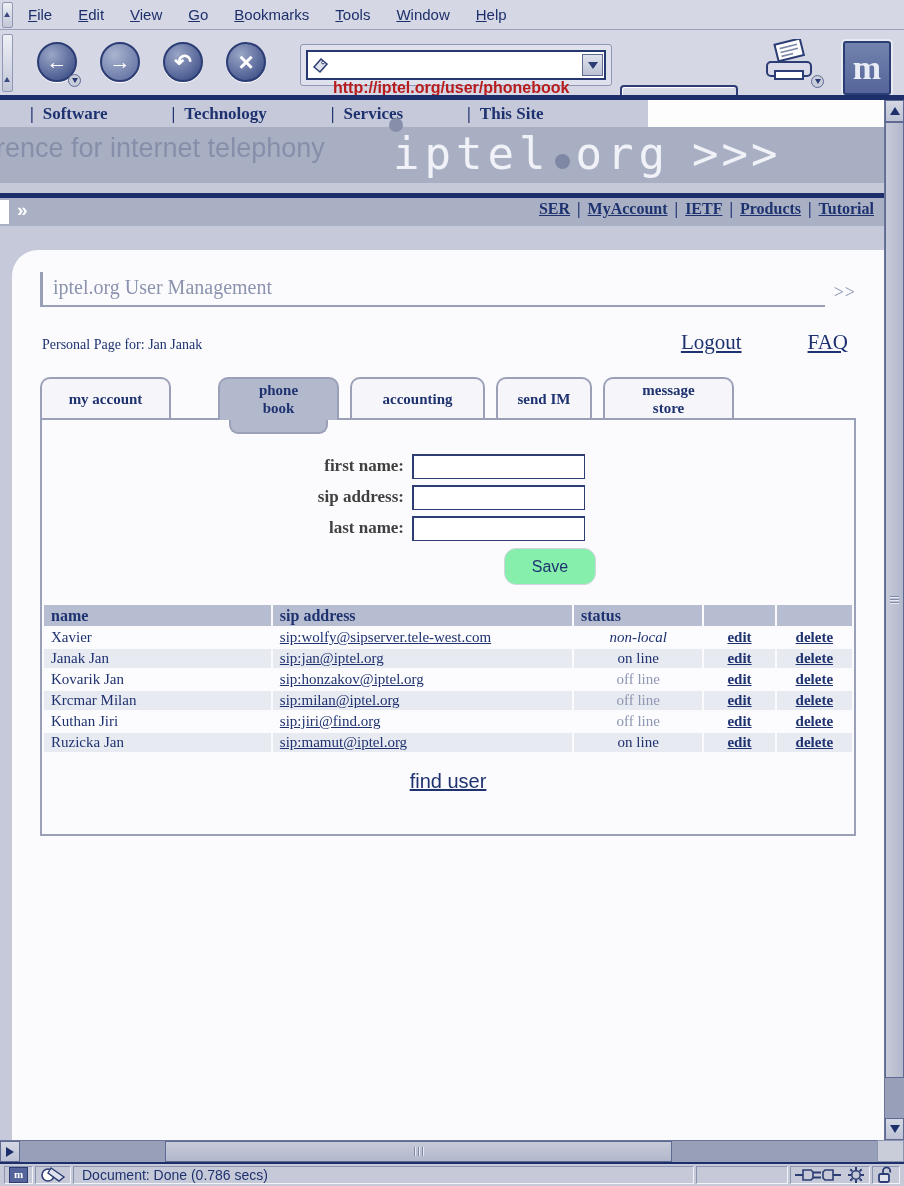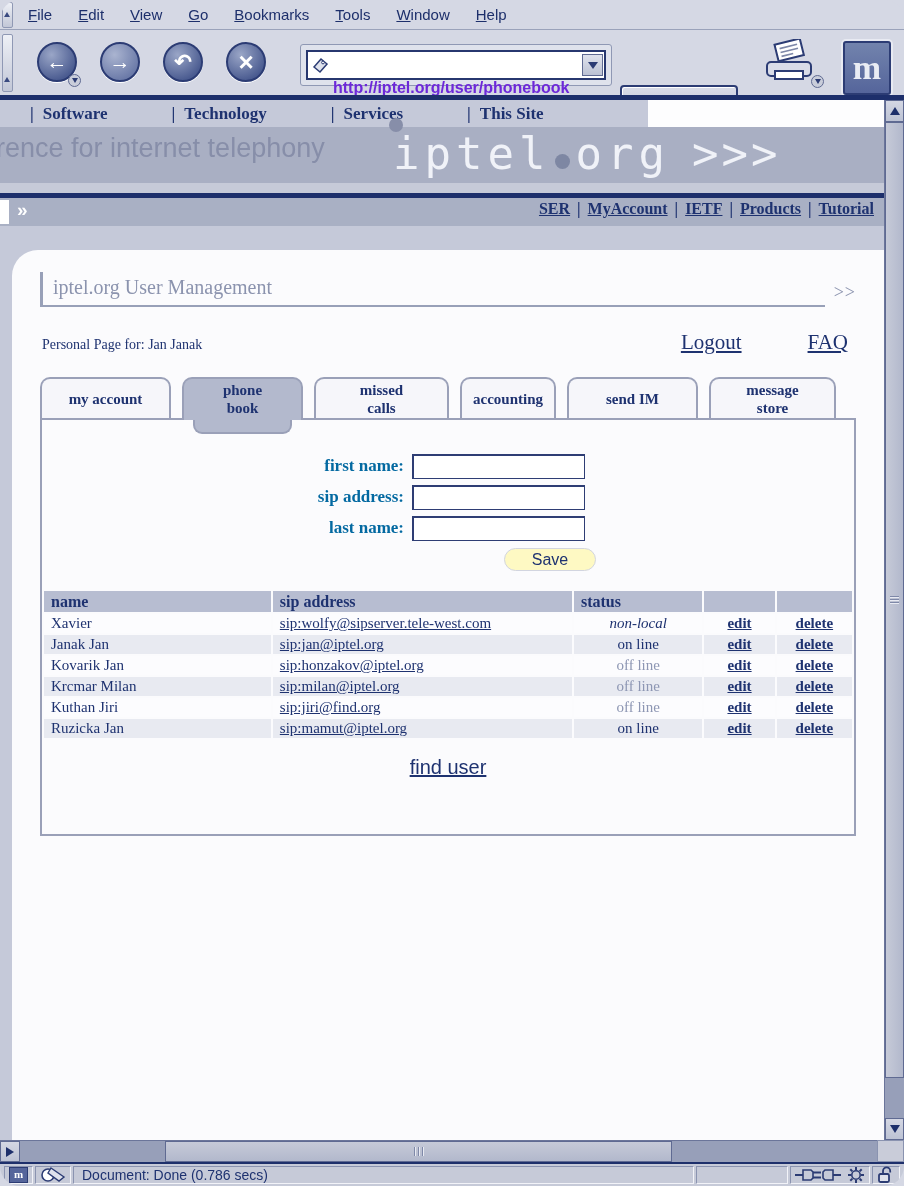--- a/index.html
+++ b/index.html
@@ -1,17 +1,17 @@
 <!DOCTYPE html>
 <html><head>
 <meta charset="utf-8">
 <style>
   html,body{margin:0;padding:0;background:#d5d8e4;}
   .screen{position:relative;width:904px;height:1186px;background:#d5d8e4;overflow:hidden;
-          font-family:"Liberation Sans",sans-serif;color:#1e3270;border-radius:20px;}
+          font-family:"Liberation Sans",sans-serif;color:#1e3270;}
   
   .menubar{position:absolute;top:0;left:0;width:904px;height:30px;border-bottom:1px solid #9aa2ba;
            box-sizing:border-box;background:#d5d8e4;}
   .menu-items{position:absolute;left:28px;top:0;height:29px;display:flex;align-items:center;gap:26px;}
   .menu-item{display:inline-block;font-size:15px;color:#1d2f6b;}
   .menu-item::first-letter{text-decoration:underline;}
   .grippy{position:absolute;left:2px;width:11px;background:linear-gradient(#eef0f6,#c2c7d7);
           border:1px solid #8f98b4;border-radius:2px;box-sizing:border-box;}
   .grippy .tri{position:absolute;left:1px;width:0;height:0;border-left:3px solid transparent;
           border-right:3px solid transparent;border-bottom:5px solid #3a4a80;}
@@ -23,21 +23,21 @@
   .nav-btn.dim{background:radial-gradient(circle at 35% 30%,#aab4d0,#6b7aa8 75%);}
   .dd-bubble{position:absolute;width:13px;height:13px;border-radius:50%;background:#c9cdda;
              border:1px solid #5f6a92;box-sizing:border-box;display:flex;align-items:center;justify-content:center;}
   .dd-bubble i{width:0;height:0;border-left:3px solid transparent;border-right:3px solid transparent;
              border-top:5px solid #2c3c74;}
   .url-group{position:absolute;left:300px;top:13px;width:312px;height:42px;box-sizing:border-box;
              background:#dfe2ec;border:1px solid #8f98b4;border-radius:3px;}
   .url-field{position:absolute;left:5px;top:5px;right:5px;bottom:5px;background:#fff;
              border:2px solid #27376f;display:flex;align-items:center;padding-left:4px;box-sizing:border-box;}
   .url-input{flex:1;border:none;outline:none;background:transparent;font:600 16px "Liberation Sans",sans-serif;
-             color:#6d28d9;min-width:0;padding:0 0 0 4px;margin-top:46px;}
+             color:#b91c1c;min-width:0;padding:0 0 0 4px;margin-top:46px;}
   .url-dd{width:21px;height:22px;background:linear-gradient(#dfe2ec,#bcc2d4);border:1px solid #5f6a92;
           box-sizing:border-box;display:flex;align-items:center;justify-content:center;margin-right:1px;}
   .url-dd i{width:0;height:0;border-left:5px solid transparent;border-right:5px solid transparent;
           border-top:7px solid #2c3c74;}
   .search-btn{position:absolute;left:620px;top:15px;width:118px;height:37px;box-sizing:border-box;
           background:linear-gradient(#d9dce8,#bcc2d4);border:2px solid #2c3c74;border-radius:4px;
           box-shadow:inset 1px 1px 0 #fff;display:flex;align-items:center;justify-content:center;gap:7px;
           font-weight:bold;font-size:17px;color:#1e3270;margin-top:39px;}
   .print-btn{position:absolute;left:763px;top:8px;width:66px;height:52px;}
   .mlogo{position:absolute;left:843px;top:10px;width:48px;height:54px;box-sizing:border-box;
@@ -83,34 +83,34 @@
   .p-title{font-size:14px;flex:1;}
   .p-link{font-size:21px;color:#1e3270;text-decoration:underline;}
   .p-link.logout{margin-right:66px;}
   .tabs{position:absolute;left:28px;top:127px;height:43px;display:flex;gap:11px;}
   .tab{box-sizing:border-box;border:2px solid #9aa0b8;border-bottom:none;border-radius:10px 10px 0 0;
        background:#f6f6fa;color:#1e3270;font-family:"Liberation Serif",serif;font-weight:bold;
        font-size:15px;line-height:1.15;display:flex;align-items:center;justify-content:center;
        text-align:center;white-space:pre-line;position:relative;padding:2px 8px;}
   .tab:nth-child(1){width:131px}.tab:nth-child(2){width:121px}.tab:nth-child(3){width:135px}
   .tab:nth-child(4){width:96px}.tab:nth-child(5){width:131px}.tab:nth-child(6){width:127px}
-  .tab.active{background:#b3b9cd;z-index:5;}
+  .tab.active{background:#b3b9cd;z-index:5;margin-left:36px;}
   .tab.active::after{content:"";position:absolute;left:9px;right:9px;top:100%;height:12px;
        background:#b3b9cd;border:2px solid #9aa0b8;border-top:none;border-radius:0 0 9px 9px;}
   .content-box{position:absolute;left:28px;top:168px;width:816px;height:418px;box-sizing:border-box;
        border:2px solid #9aa0b8;}
   
   .pb-form{margin-top:32px;}
   .f-row{display:flex;align-items:center;height:28px;margin-bottom:3px;}
   .f-label{width:370px;text-align:right;padding-right:8px;box-sizing:border-box;
-       font-family:"Liberation Serif",serif;font-weight:bold;font-size:17px;color:#0369a1;}
+       font-family:"Liberation Serif",serif;font-weight:bold;font-size:17px;color:#404040;}
   .f-input{width:166px;height:20px;background:#fff;border:2px solid #2e3d74;
        border-right-width:1px;border-bottom-width:1px;outline:none;font:15px "Liberation Sans",sans-serif;color:#1e3270;}
   .save-row{margin:6px 0 0 462px;}
-  .save-btn{width:92px;height:23px;border-radius:12px;background:#fef9c3;border:1px solid #d2d5e0;
+  .save-btn{width:92px;height:37px;border-radius:12px;background:#86efac;border:1px solid #d2d5e0;
        color:#1e3270;font:16px "Liberation Sans",sans-serif;display:flex;align-items:center;justify-content:center;}
   
   .pb-table{margin:18px 0 0 0;border-collapse:separate;border-spacing:2px;table-layout:fixed;width:812px;
        font-family:"Liberation Serif",serif;}
   .pb-table th{background:#b7bdd1;color:#1e3270;font-size:16px;font-weight:bold;text-align:left;
        padding:1px 7px;height:19px;}
   .pb-table td{font-size:15px;color:#1e3270;padding:0 7px;height:19px;overflow:hidden;white-space:nowrap;}
   tr.odd td{background:#fcfcfe;} tr.even td{background:#e8eaf1;}
   td.c{text-align:center;}
   .pb-table a{color:#1e3270;text-decoration:underline;}
@@ -304,22 +304,20 @@
       <div class="personal">
         <span class="p-title">Personal Page for: Jan Janak</span>
         <a class="p-link logout" href="#">Logout</a>
         <a class="p-link" href="#">FAQ</a>
       </div>
 
       <div class="tabs">
           <div class="tab">my account</div>
           <div class="tab active">phone
 book</div>
-          <div class="tab">missed
-calls</div>
           <div class="tab">accounting</div>
           <div class="tab">send IM</div>
           <div class="tab">message
 store</div>
         </div>
 
       <div class="content-box">
         <div class="pb-form">
             <div class="f-row">
               <label class="f-label">first name:</label>

